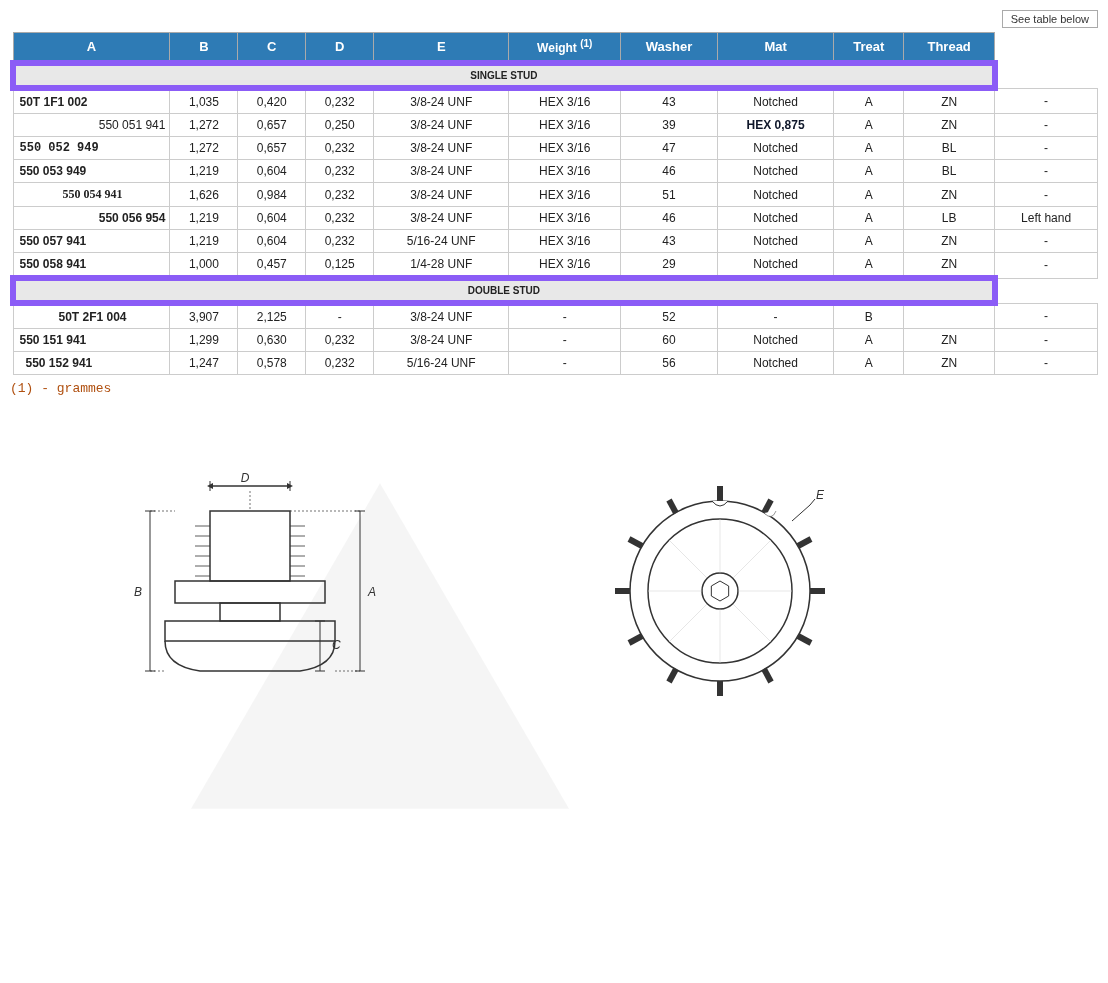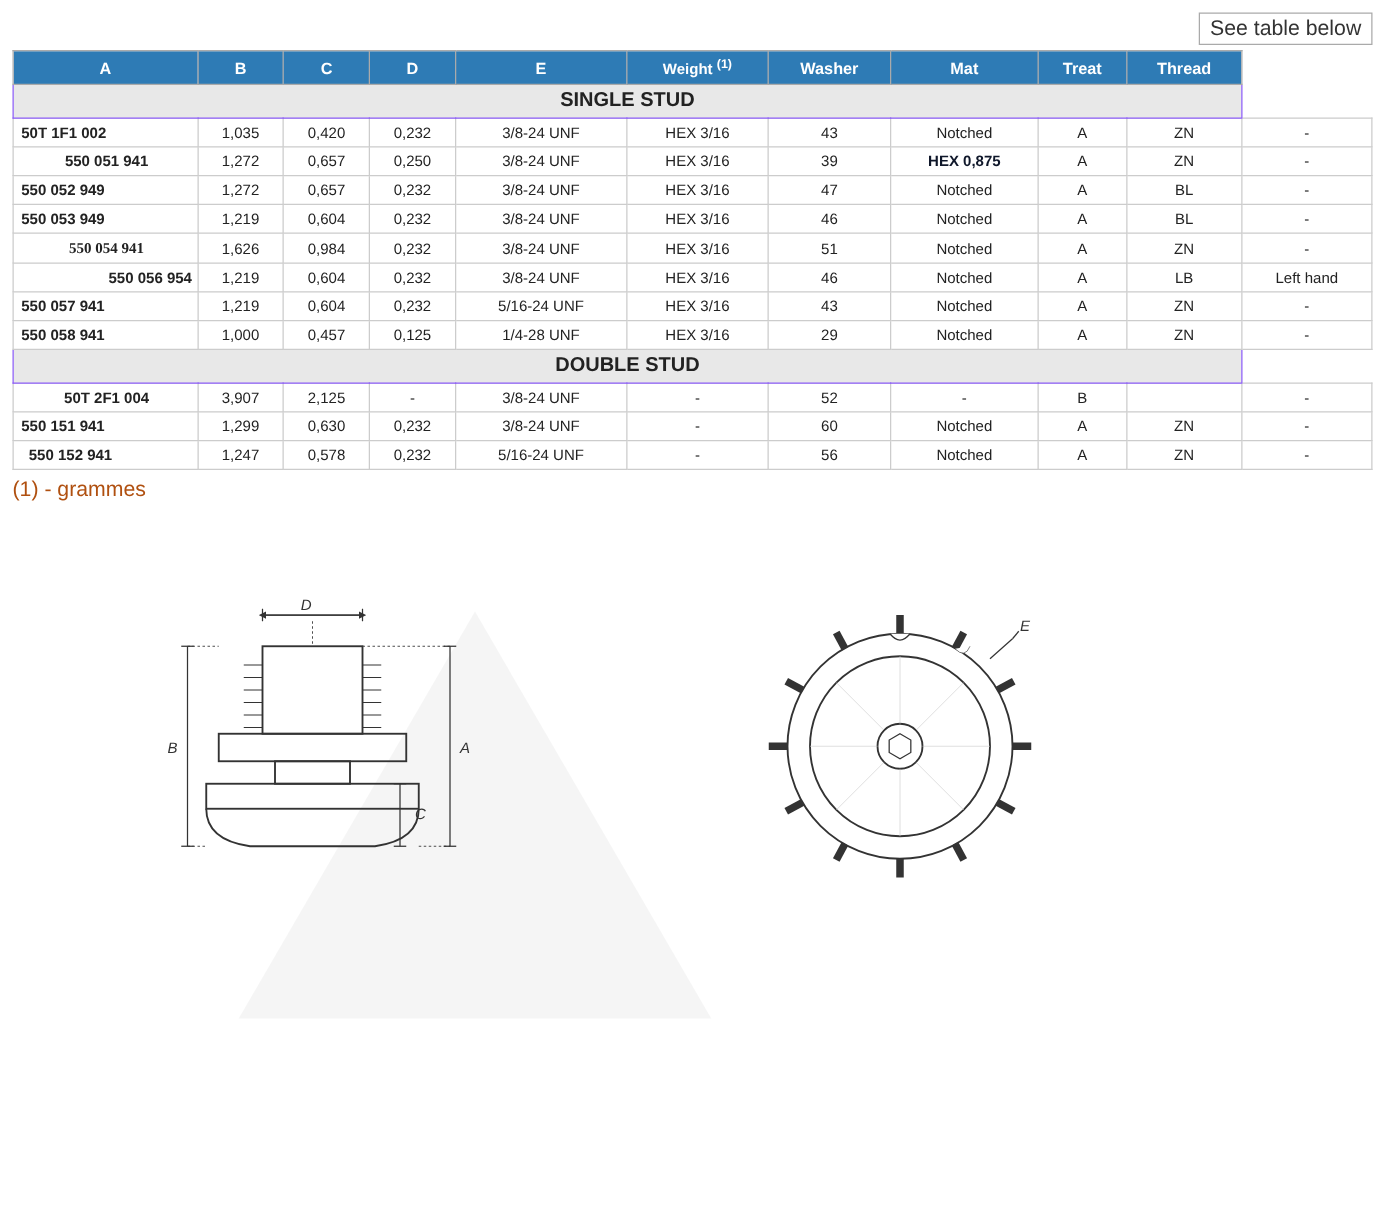--- a/index.html
+++ b/index.html
@@ -16,21 +16,21 @@
     .see-table-note {
       text-align: right;
       margin-bottom: 4px;
       font-size: 11px;
       color: #333;
     }
     .note-box {
       display: inline-block;
       border: 1px solid #aaa;
       padding: 2px 8px;
-      font-size: 17px;
+      font-size: 11px;
     }
 
     table.main-table {
       width: 100%;
       border-collapse: collapse;
       margin-bottom: 6px;
     }
     table.main-table th {
       background-color: #2e7bb5;
       color: #fff;
@@ -46,34 +46,35 @@
     table.main-table td {
       border: 1px solid #ccc;
       text-align: center;
       padding: 4px 4px;
       font-size: 12px;
     }
     table.main-table tr.section-header td {
       background-color: #e8e8e8;
       font-weight: bold;
       text-align: center;
-      font-size: 16px;
-      border: 1px solid #8b5cf6;
+      font-size: 10px;
+      border: 6px solid #8b5cf6;
     }
     table.main-table tr.data-row td:first-child {
       font-weight: bold;
       text-align: left;
       padding-left: 6px;
     }
 
     .footnote {
       color: #b05010;
-      font-size: 17px;
+      font-size: 13px;
       margin-top: 4px;
       margin-bottom: 20px;
+      font-family: Liberation Mono, monospace;
     }
 
     
     .diagram-area {
       display: flex;
       flex-direction: row;
       align-items: center;
       justify-content: flex-start;
       margin-top: 10px;
       position: relative;
@@ -136,34 +137,34 @@
         <td>0,232</td>
         <td>3/8-24 UNF</td>
         <td>HEX 3/16</td>
         <td>43</td>
         <td>Notched</td>
         <td>A</td>
         <td>ZN</td>
         <td>-</td>
       </tr>
       <tr class="data-row">
-        <td style="font-weight: bold; text-align: center; padding-left: 6px;">550 051 941</td>
+        <td style="font-weight: normal; text-align: right; padding-left: 6px;">550 051 941</td>
         <td>1,272</td>
         <td>0,657</td>
         <td>0,250</td>
         <td>3/8-24 UNF</td>
         <td>HEX 3/16</td>
         <td>39</td>
         <td style="color: #0f172a; font-weight: bold;">HEX 0,875</td>
         <td>A</td>
         <td>ZN</td>
         <td>-</td>
       </tr>
       <tr class="data-row">
-        <td style="font-weight: bold; text-align: left; padding-left: 6px;">550 052 949</td>
+        <td style="font-weight: bold; text-align: left; padding-left: 6px; font-family: Liberation Mono, monospace;">550 052 949</td>
         <td>1,272</td>
         <td>0,657</td>
         <td>0,232</td>
         <td>3/8-24 UNF</td>
         <td>HEX 3/16</td>
         <td>47</td>
         <td>Notched</td>
         <td>A</td>
         <td>BL</td>
         <td>-</td>

